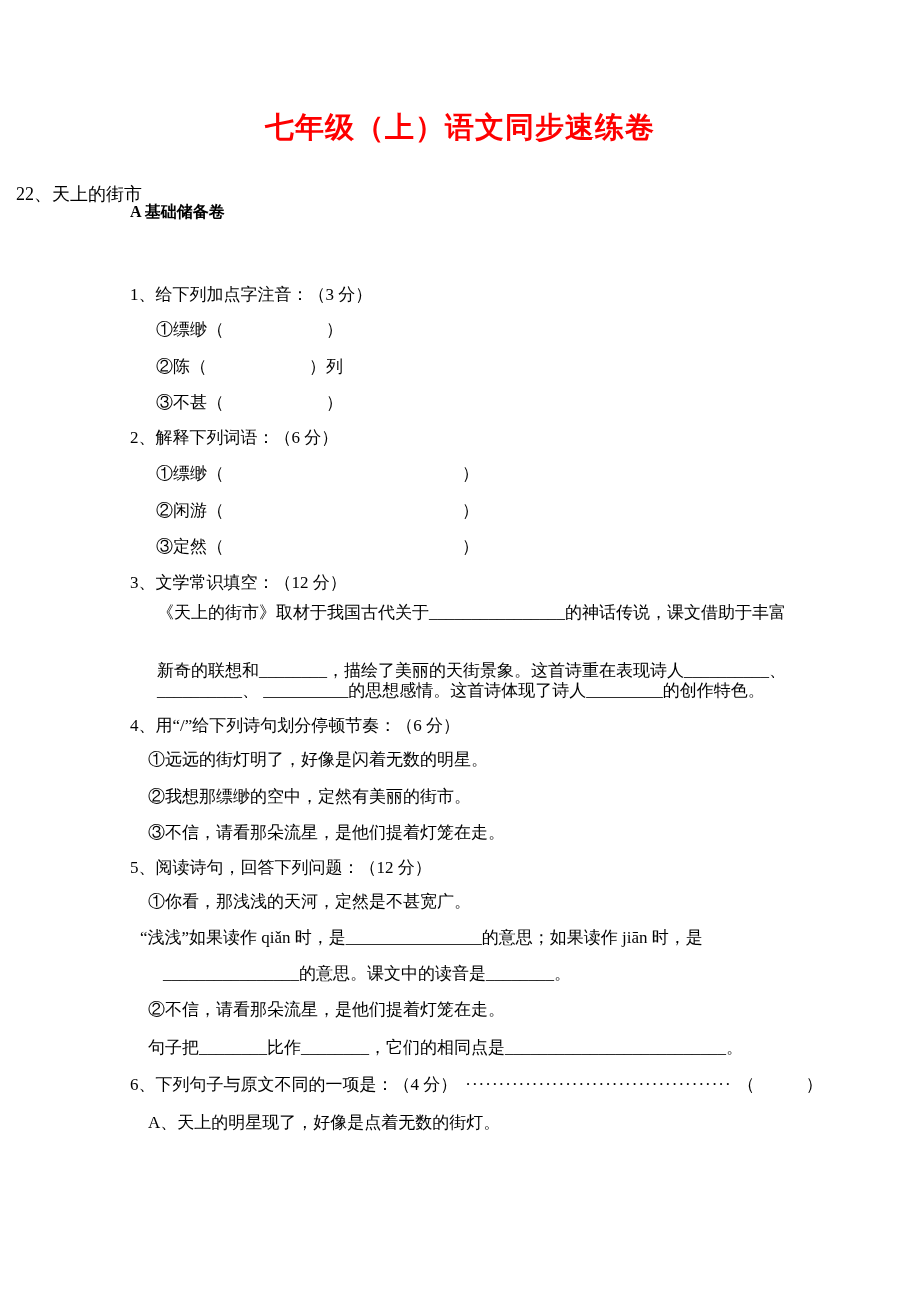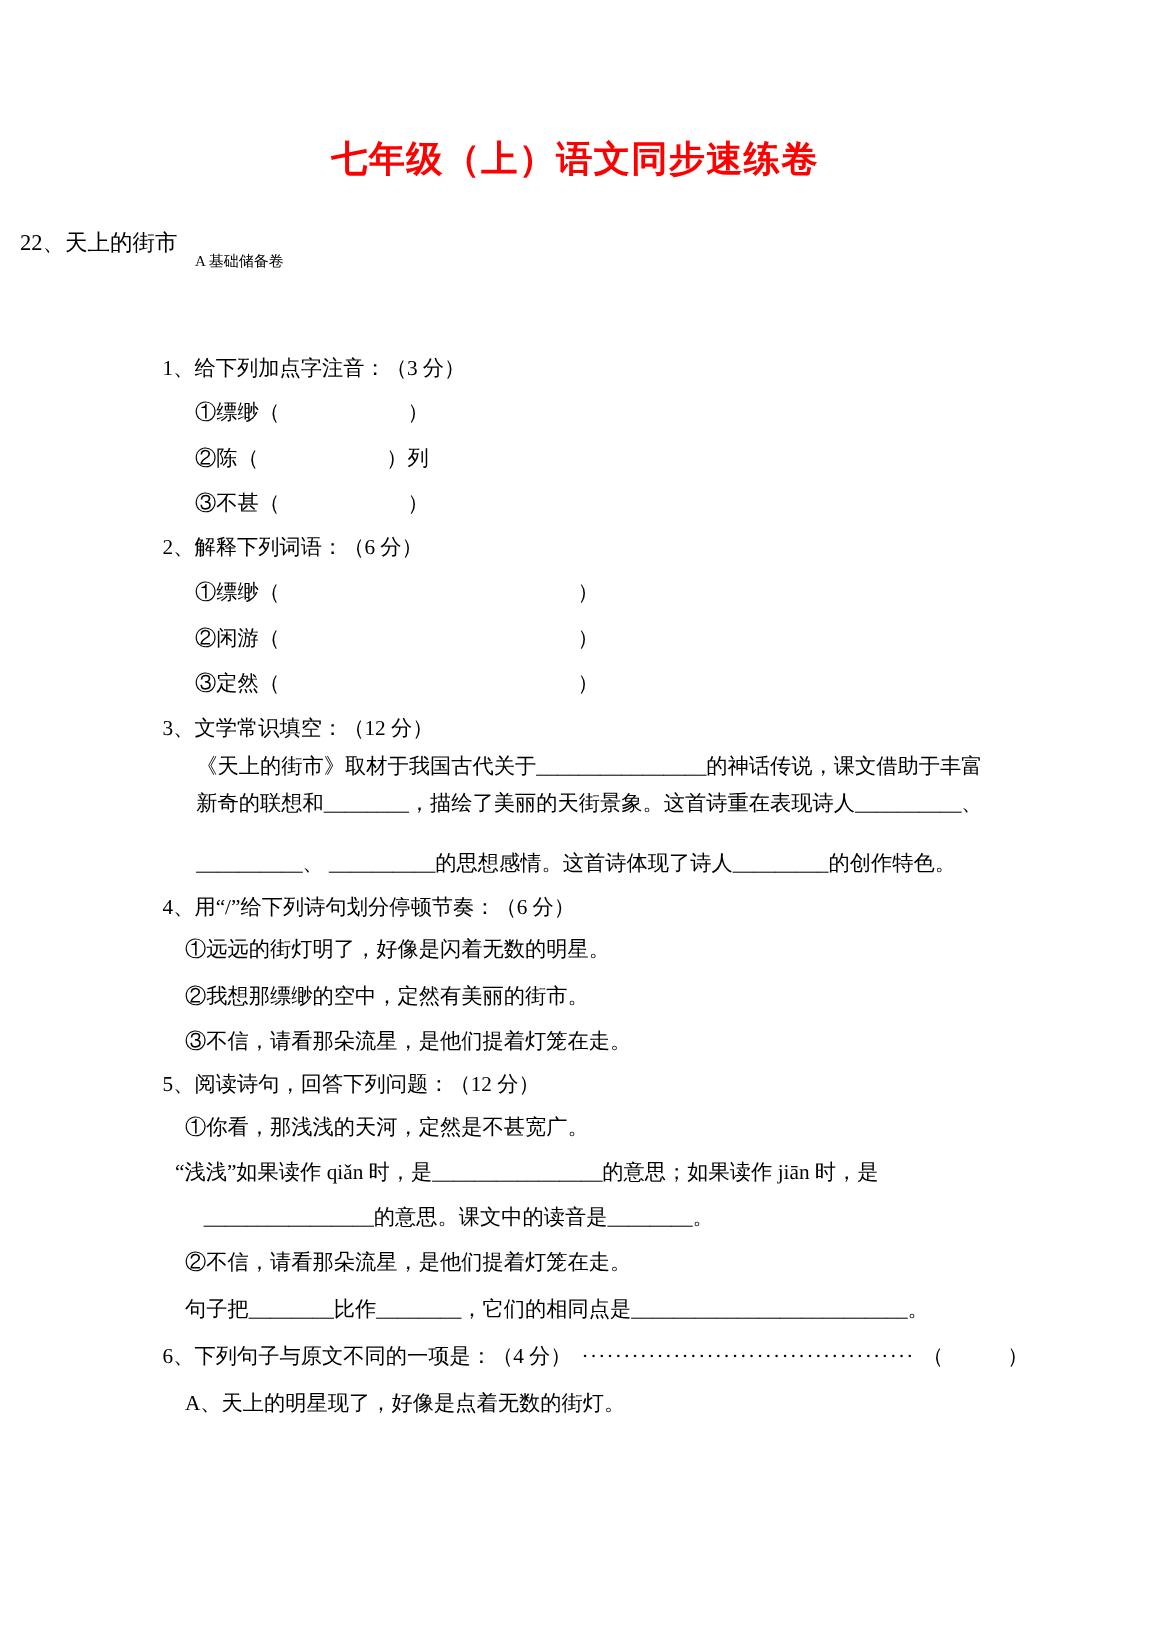--- a/index.html
+++ b/index.html
@@ -21,21 +21,21 @@
   .subtitle{
     position:absolute;top:166px;left:0;width:920px;
     margin:16px;text-align:left;
     font-size:18px;font-weight:normal;
   }
   .ln{
     position:absolute;left:130px;
     font-size:17px;line-height:1.25;
     white-space:pre;
   }
-  .bold{font-weight:normal;font-size:12px;margin-left:26px;}
+  .bold{font-weight:bold;font-size:16px;}
   .ind-a{left:156px;}   
   .ind-b{left:148px;}   
   .ind-c{left:140px;}   
   .ind-d{left:163px;}   
   .ind-e{left:157px;}   
   .dots{letter-spacing:1px;margin:0 6px 0 8px;}
 </style>
 </head>
 <body>
 
@@ -51,21 +51,21 @@
   <div class="ln ind-a" style="top:356px">②陈（　　　　　　）列</div>
   <div class="ln ind-a" style="top:392px">③不甚（　　　　　　）</div>
 
   <div class="ln" style="top:427px">2、解释下列词语：（6 分）</div>
   <div class="ln ind-a" style="top:463px">①缥缈（　　　　　　　　　　　　　　）</div>
   <div class="ln ind-a" style="top:500px">②闲游（　　　　　　　　　　　　　　）</div>
   <div class="ln ind-a" style="top:536px">③定然（　　　　　　　　　　　　　　）</div>
 
   <div class="ln" style="top:572px">3、文学常识填空：（12 分）</div>
   <div class="ln ind-e" style="top:602px">《天上的街市》取材于我国古代关于________________的神话传说，课文借助于丰富</div>
-  <div class="ln ind-e" style="top:632px">新奇的联想和________，描绘了美丽的天街景象。这首诗重在表现诗人__________、</div>
+  <div class="ln ind-e" style="top:660px">新奇的联想和________，描绘了美丽的天街景象。这首诗重在表现诗人__________、</div>
   <div class="ln ind-e" style="top:680px">__________、 __________的思想感情。这首诗体现了诗人_________的创作特色。</div>
 
   <div class="ln" style="top:715px">4、用“/”给下列诗句划分停顿节奏：（6 分）</div>
   <div class="ln ind-b" style="top:749px">①远远的街灯明了，好像是闪着无数的明星。</div>
   <div class="ln ind-b" style="top:786px">②我想那缥缈的空中，定然有美丽的街市。</div>
   <div class="ln ind-b" style="top:822px">③不信，请看那朵流星，是他们提着灯笼在走。</div>
 
   <div class="ln" style="top:857px">5、阅读诗句，回答下列问题：（12 分）</div>
   <div class="ln ind-b" style="top:891px">①你看，那浅浅的天河，定然是不甚宽广。</div>
   <div class="ln ind-c" style="top:927px">“浅浅”如果读作 qiǎn 时，是________________的意思；如果读作 jiān 时，是</div>

